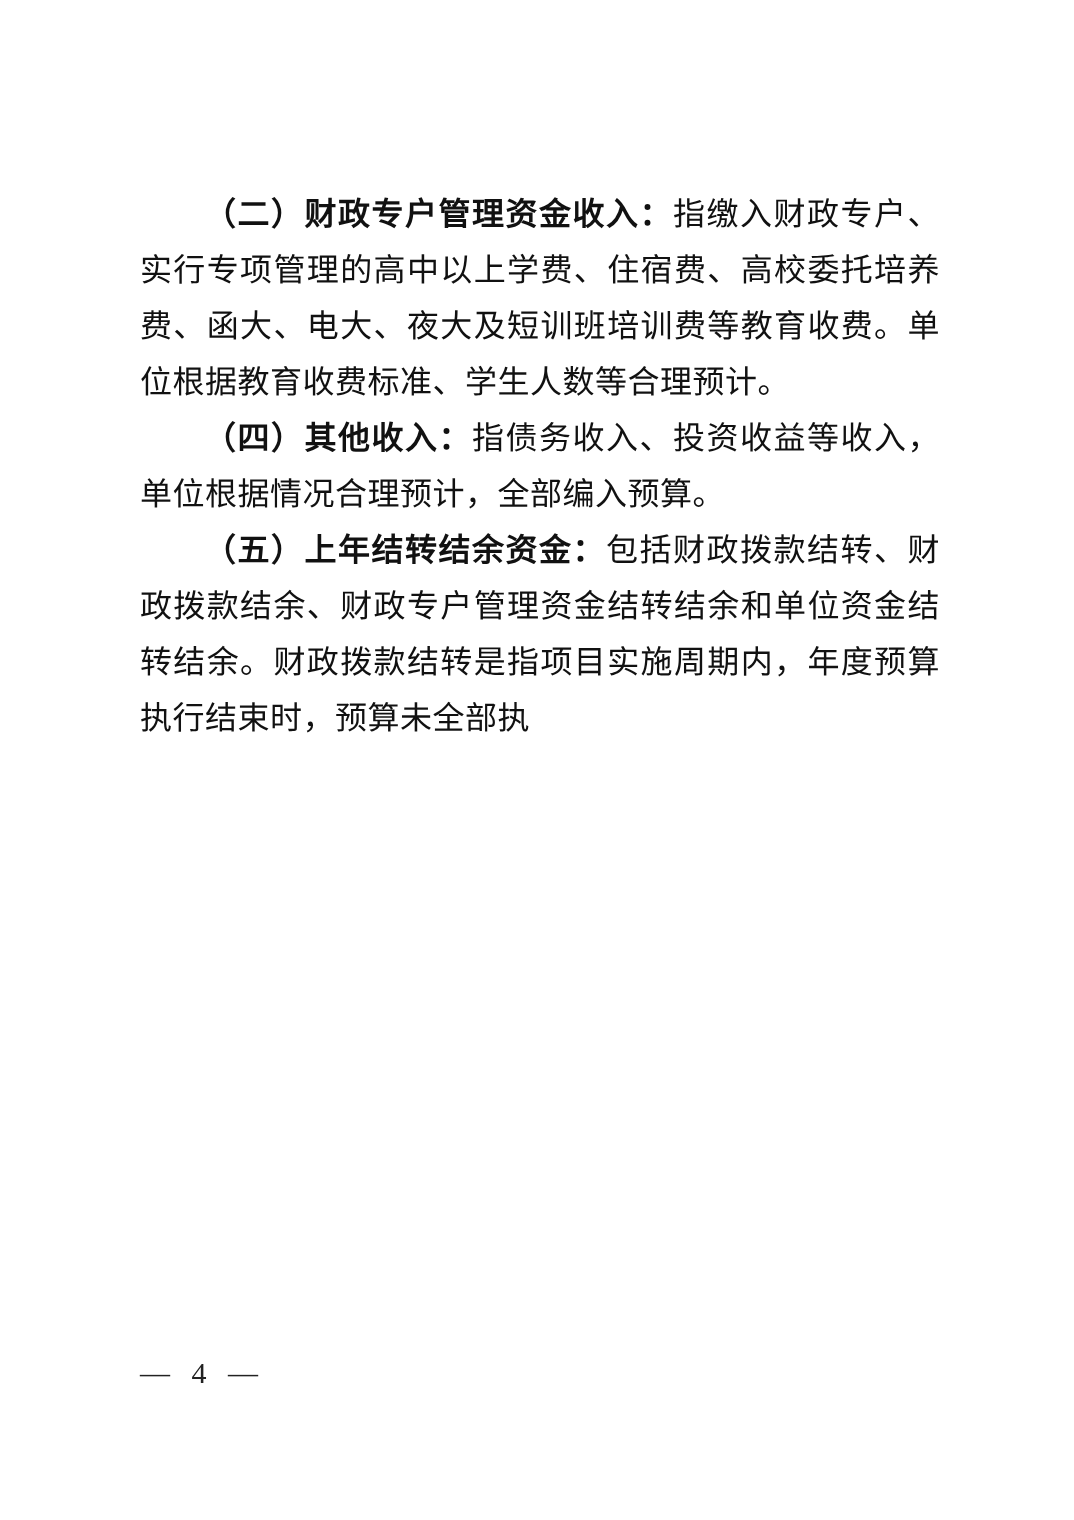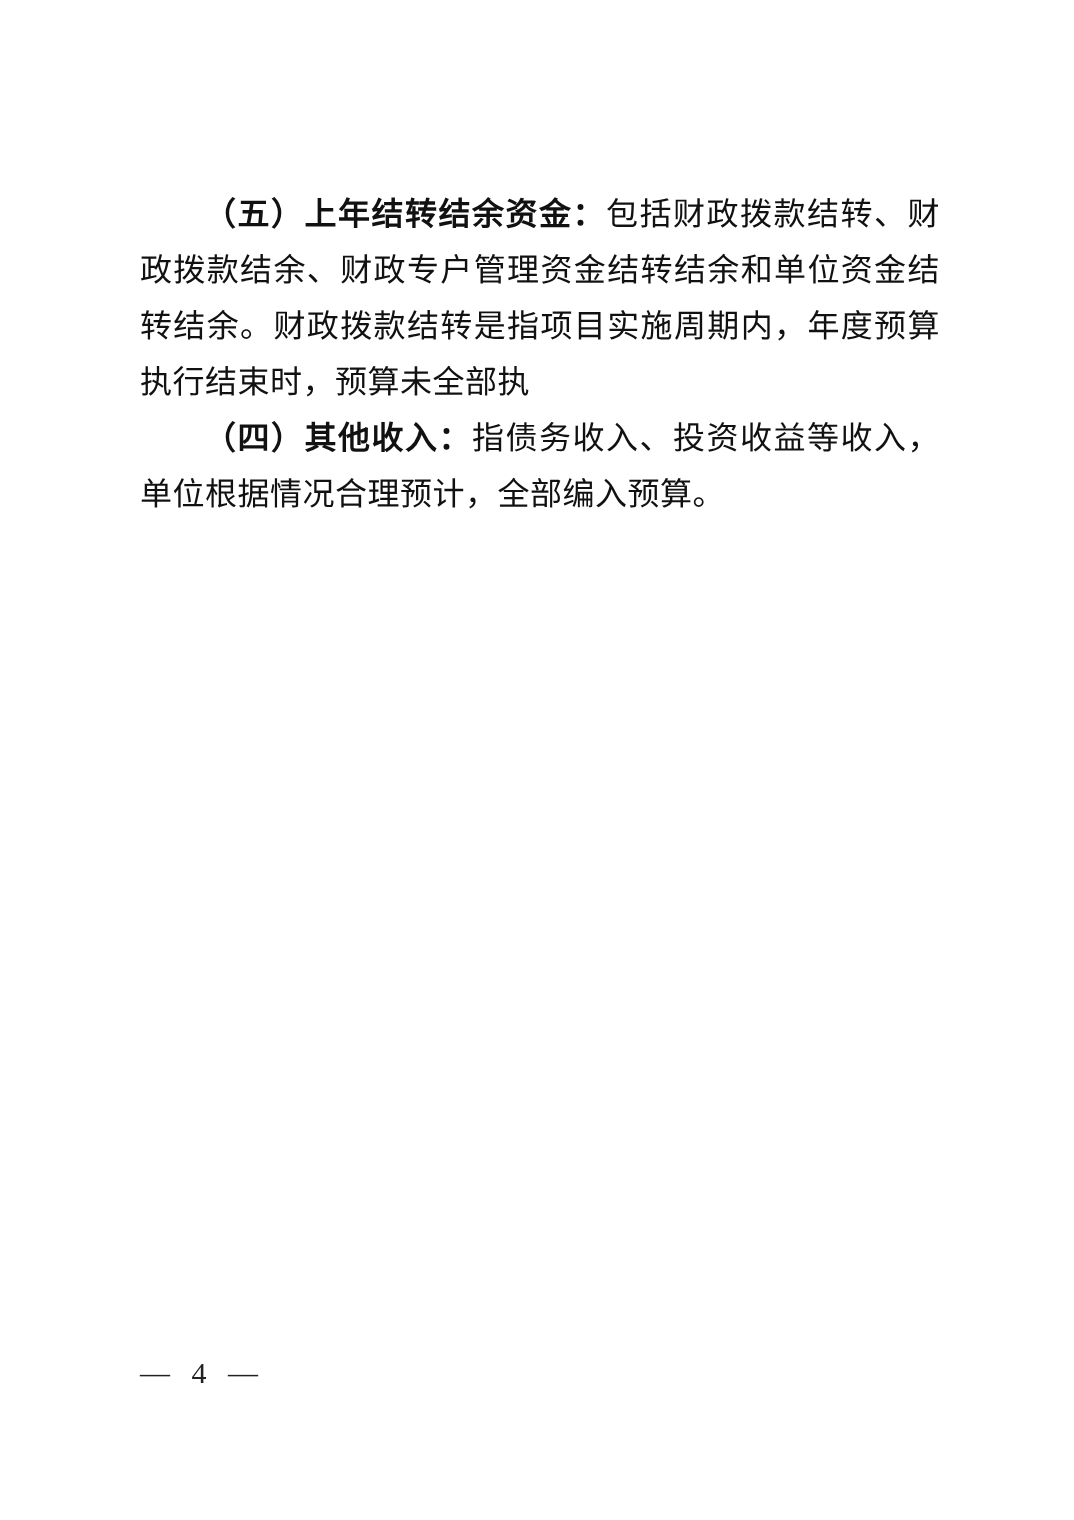--- a/index.html
+++ b/index.html
@@ -59,25 +59,26 @@
 </head>
 <body>
 
 <div class="page">
 
   <main class="content">
     <div id="paragraphs">
 
 
 
+    <p class="para body"><span class="lead">（二）财政专户管理资金收入：</span><span class="rest">指缴入财政专户、实行专项管理的高中以上学费、住宿费、高校委托培养费、函大、电大、夜大及短训班培训费等教育收费。单位根据教育收费标准、学生人数等合理预计。</span></p>
 
 
+    <p class="para body"><span class="lead">（四）其他收入：</span><span class="rest">指债务收入、投资收益等收入，单位根据情况合理预计，全部编入预算。</span></p>
+
     <p class="para body"><span class="lead">（五）上年结转结余资金：</span><span class="rest">包括财政拨款结转、财政拨款结余、财政专户管理资金结转结余和单位资金结转结余。财政拨款结转是指项目实施周期内，年度预算执行结束时，预算未全部执</span></p>
-
-    <p class="para body"><span class="lead">（四）其他收入：</span><span class="rest">指债务收入、投资收益等收入，单位根据情况合理预计，全部编入预算。</span></p>
   </div>
   </main>
 
   <footer class="footer">
     <span>— 4 —</span>
   </footer>
 
 </div>
 
 </body></html>

